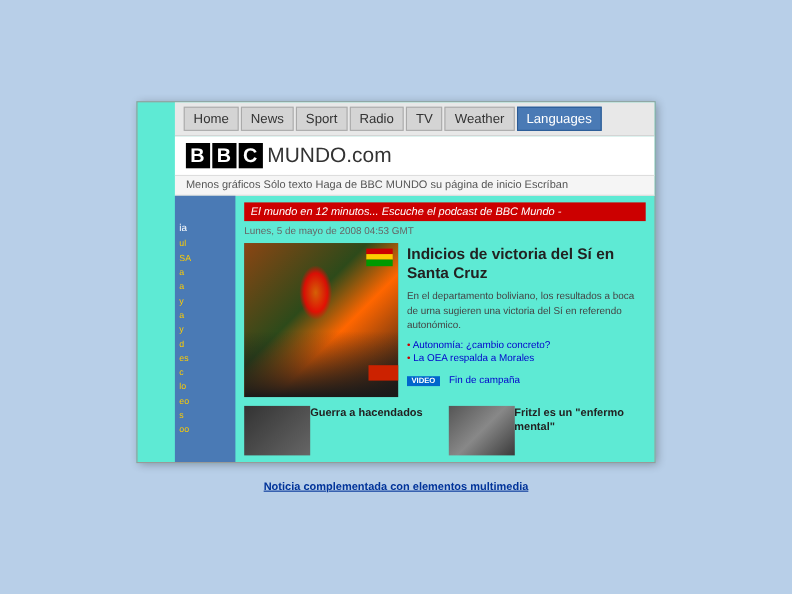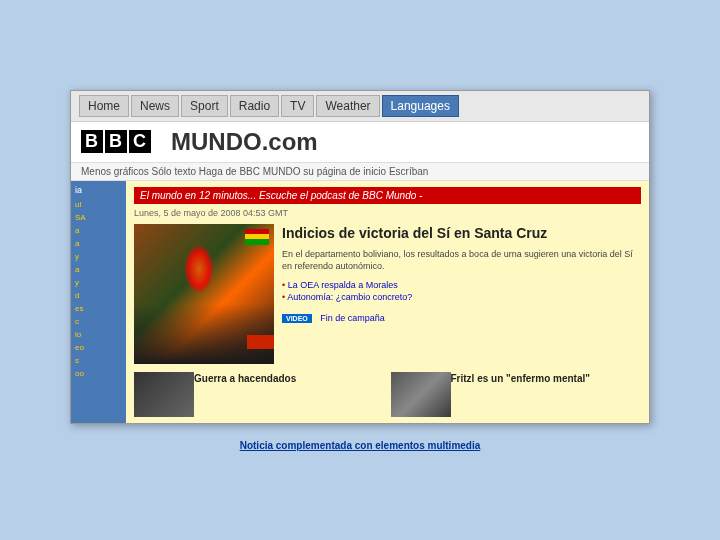--- a/index.html
+++ b/index.html
@@ -17,25 +17,26 @@
       height: 540px;
       background: #b8cfe8;
       display: flex;
       flex-direction: column;
       align-items: center;
       justify-content: center;
       padding: 20px;
     }
 
     .browser-window {
-      width: 580px;
-      background: #fef9c3;
+      width: 472px;
+      background: #5eead4;
       border: 1px solid #999;
       box-shadow: 2px 2px 8px rgba(0,0,0,0.3);
       position: relative;
+      padding-left: 34px;
     }
 
     
     .nav-bar {
       background: #e8e8e8;
       border-bottom: 1px solid #ccc;
       padding: 4px 8px;
       display: flex;
       gap: 2px;
       align-items: center;
@@ -76,24 +77,24 @@
     .bbc-box {
       background: black;
       color: white;
       font-weight: bold;
       font-size: 18px;
       padding: 1px 4px;
       letter-spacing: 1px;
     }
 
     .mundo-text {
-      font-size: 24px;
-      font-weight: bold;
+      font-size: 19px;
+      font-weight: normal;
       color: #333;
-      margin-left: 16px;
+      margin-left: 0;
     }
 
     
     .tagline-bar {
       background: #f5f5f5;
       border-bottom: 1px solid #ddd;
       padding: 3px 10px;
       font-size: 10px;
       color: #555;
       white-space: nowrap;
@@ -113,20 +114,21 @@
       padding: 4px;
       min-height: 240px;
     }
 
     .sidebar-label {
       color: white;
       font-size: 9px;
       font-weight: normal;
       display: block;
       margin-bottom: 3px;
+      margin-top: 20px;
     }
 
     .sidebar-links {
       list-style: none;
     }
 
     .sidebar-links li {
       color: #ffcc00;
       font-size: 8px;
       padding: 2px 0;
@@ -402,22 +404,22 @@
               </div>
 
               <div class="annotation-arrow"></div>
             </div>
           </div>
 
           <div class="story-text">
             <div class="story-headline">Indicios de victoria del Sí en Santa Cruz</div>
             <div class="story-body">En el departamento boliviano, los resultados a boca de urna sugieren una victoria del Sí en referendo autonómico.</div>
             <ul class="story-links">
+              <li>Autonomía: ¿cambio concreto?</li>
               <li>La OEA respalda a Morales</li>
-              <li>Autonomía: ¿cambio concreto?</li>
             </ul>
             <div>
               <span class="video-badge">VIDEO</span>
               <span class="video-link">Fin de campaña</span>
             </div>
           </div>
         </div>
 
         <div class="bottom-stories">
           <div class="bottom-story">

